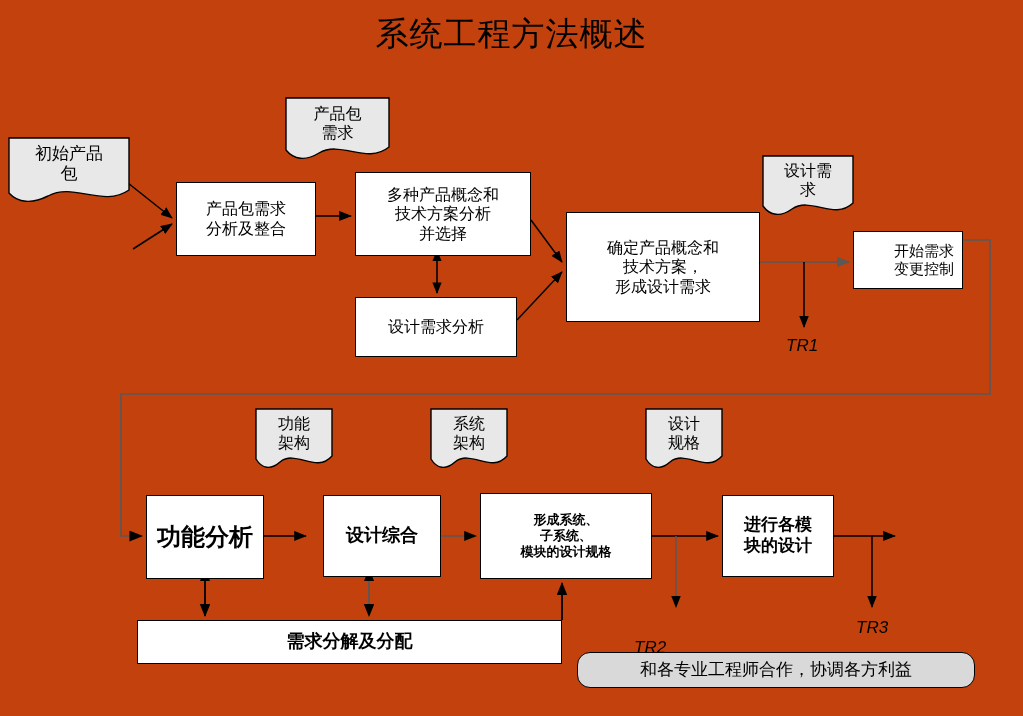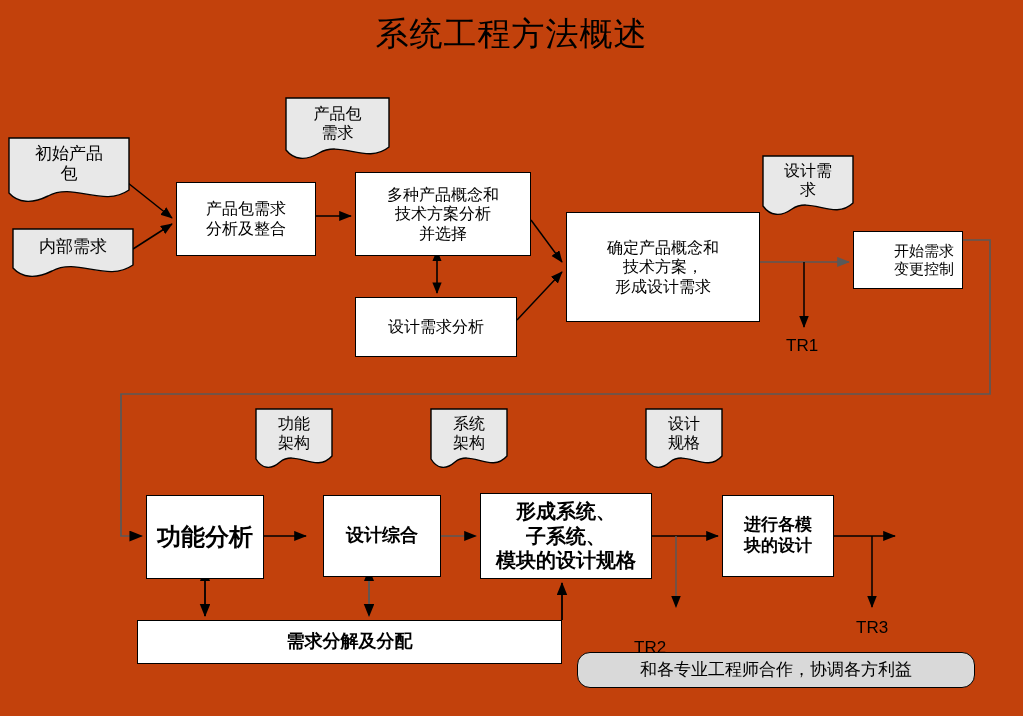--- a/index.html
+++ b/index.html
@@ -56,20 +56,21 @@
     text-align:center;
     white-space:pre-line;
     line-height:1.2;
     z-index:1;
   }
   .tr-label{
     position:absolute;
     z-index:4;
     text-align:left;
     white-space:nowrap;
+    font-style:italic;
   }
   #title{
     position:absolute;
     left:0;
     top:12px;
     width:1023px;
     text-align:center;
     font-size:33px;
     letter-spacing:1px;
     z-index:5;
@@ -172,26 +173,20 @@
   </svg>
 
   <div class="doc" style="left:8px;top:137px;width:122px;height:62px;">
     <svg width="122" height="70" viewBox="0 0 122 70" preserveAspectRatio="none">
       <path d="M1,1 L121,1 L121,53 C95,71 66,45 40,59 C24,67 10,66 1,56 Z" fill="#e8e8e8" stroke="#000" stroke-width="1.4"></path>
     </svg>
     <div class="doc-label" style="height:54px;font-size:17px;">初始产品
 包</div>
   </div>
 
-  <div class="doc" style="left:12px;top:228px;width:122px;height:43px;">
-    <svg width="122" height="54" viewBox="0 0 122 54" preserveAspectRatio="none">
-      <path d="M1,1 L121,1 L121,37 C95,55 66,29 40,43 C24,51 10,50 1,40 Z" fill="#e8e8e8" stroke="#000" stroke-width="1.4"></path>
-    </svg>
-    <div class="doc-label" style="height:38px;font-size:17px;">内部需求</div>
-  </div>
 
   <div class="doc" style="left:285px;top:97px;width:105px;height:58px;">
     <svg width="105" height="68" viewBox="0 0 105 68" preserveAspectRatio="none">
       <path d="M1,1 L104,1 L104,50 C82,68 56,43 34,56 C21,64 9,63 1,53 Z" fill="#e8e8e8" stroke="#000" stroke-width="1.4"></path>
     </svg>
     <div class="doc-label" style="height:52px;font-size:16px;">产品包
 需求</div>
   </div>
 
   <div class="doc" style="left:762px;top:155px;width:92px;height:56px;">
@@ -239,21 +234,21 @@
 技术方案，
 形成设计需求</div>
 
   <div class="node proc" style="left:853px;top:231px;width:110px;height:58px;font-size:15px;padding-left:32px;">开始需求
 变更控制</div>
 
   <div class="node proc bold" style="left:146px;top:495px;width:118px;height:84px;font-size:24px;">功能分析</div>
 
   <div class="node proc bold" style="left:310px;top:495px;width:118px;height:82px;font-size:18px;margin-left:13px;">设计综合</div>
 
-  <div class="node proc bold" style="left:480px;top:493px;width:172px;height:86px;font-size:20px;">形成系统、
+  <div class="node proc bold" style="left:480px;top:493px;width:172px;height:86px;font-size:13px;">形成系统、
 子系统、
 模块的设计规格</div>
 
   <div class="node proc bold" style="left:722px;top:495px;width:112px;height:82px;font-size:17px;">进行各模
 块的设计</div>
 
   <div class="node proc bold" style="left:137px;top:620px;width:425px;height:44px;font-size:18px;">需求分解及分配</div>
 
   <div class="node gray-box" style="left:577px;top:652px;width:398px;height:36px;font-size:17px;border-radius:13px;">和各专业工程师合作，协调各方利益</div>
 

